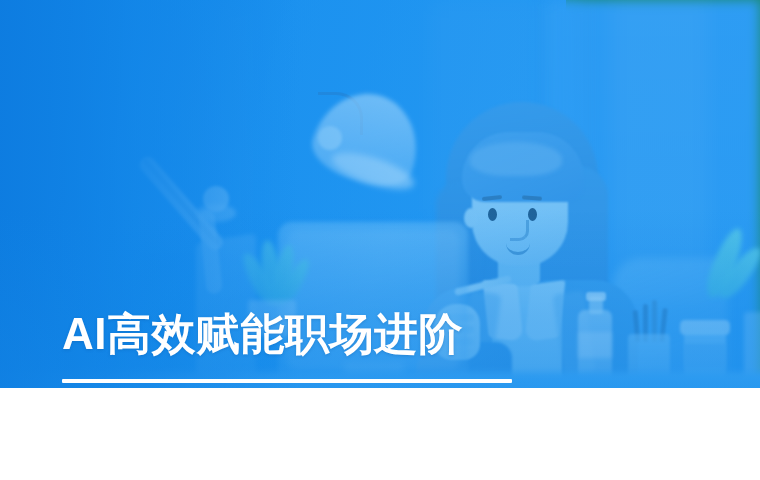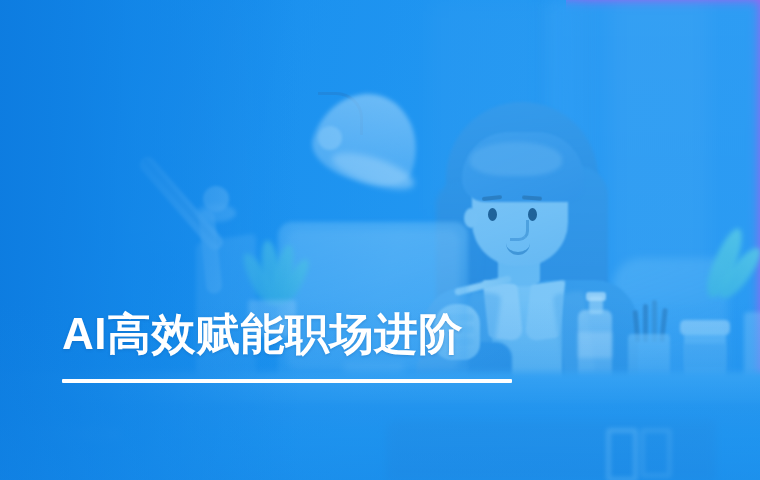--- a/index.html
+++ b/index.html
@@ -8,23 +8,23 @@
     padding: 0;
     background: #ffffff;
   }
   body {
     font-family: "Liberation Sans", "DejaVu Sans", sans-serif;
   }
 
   .banner {
     position: relative;
     width: 760px;
-    height: 480px;
+    height: 388px;
     overflow: hidden;
-    background: #d946ef;
+    background: #15803d;
   }
 
   
   .scene {
     position: absolute;
     inset: 0;
     overflow: hidden;
   }
 
   

